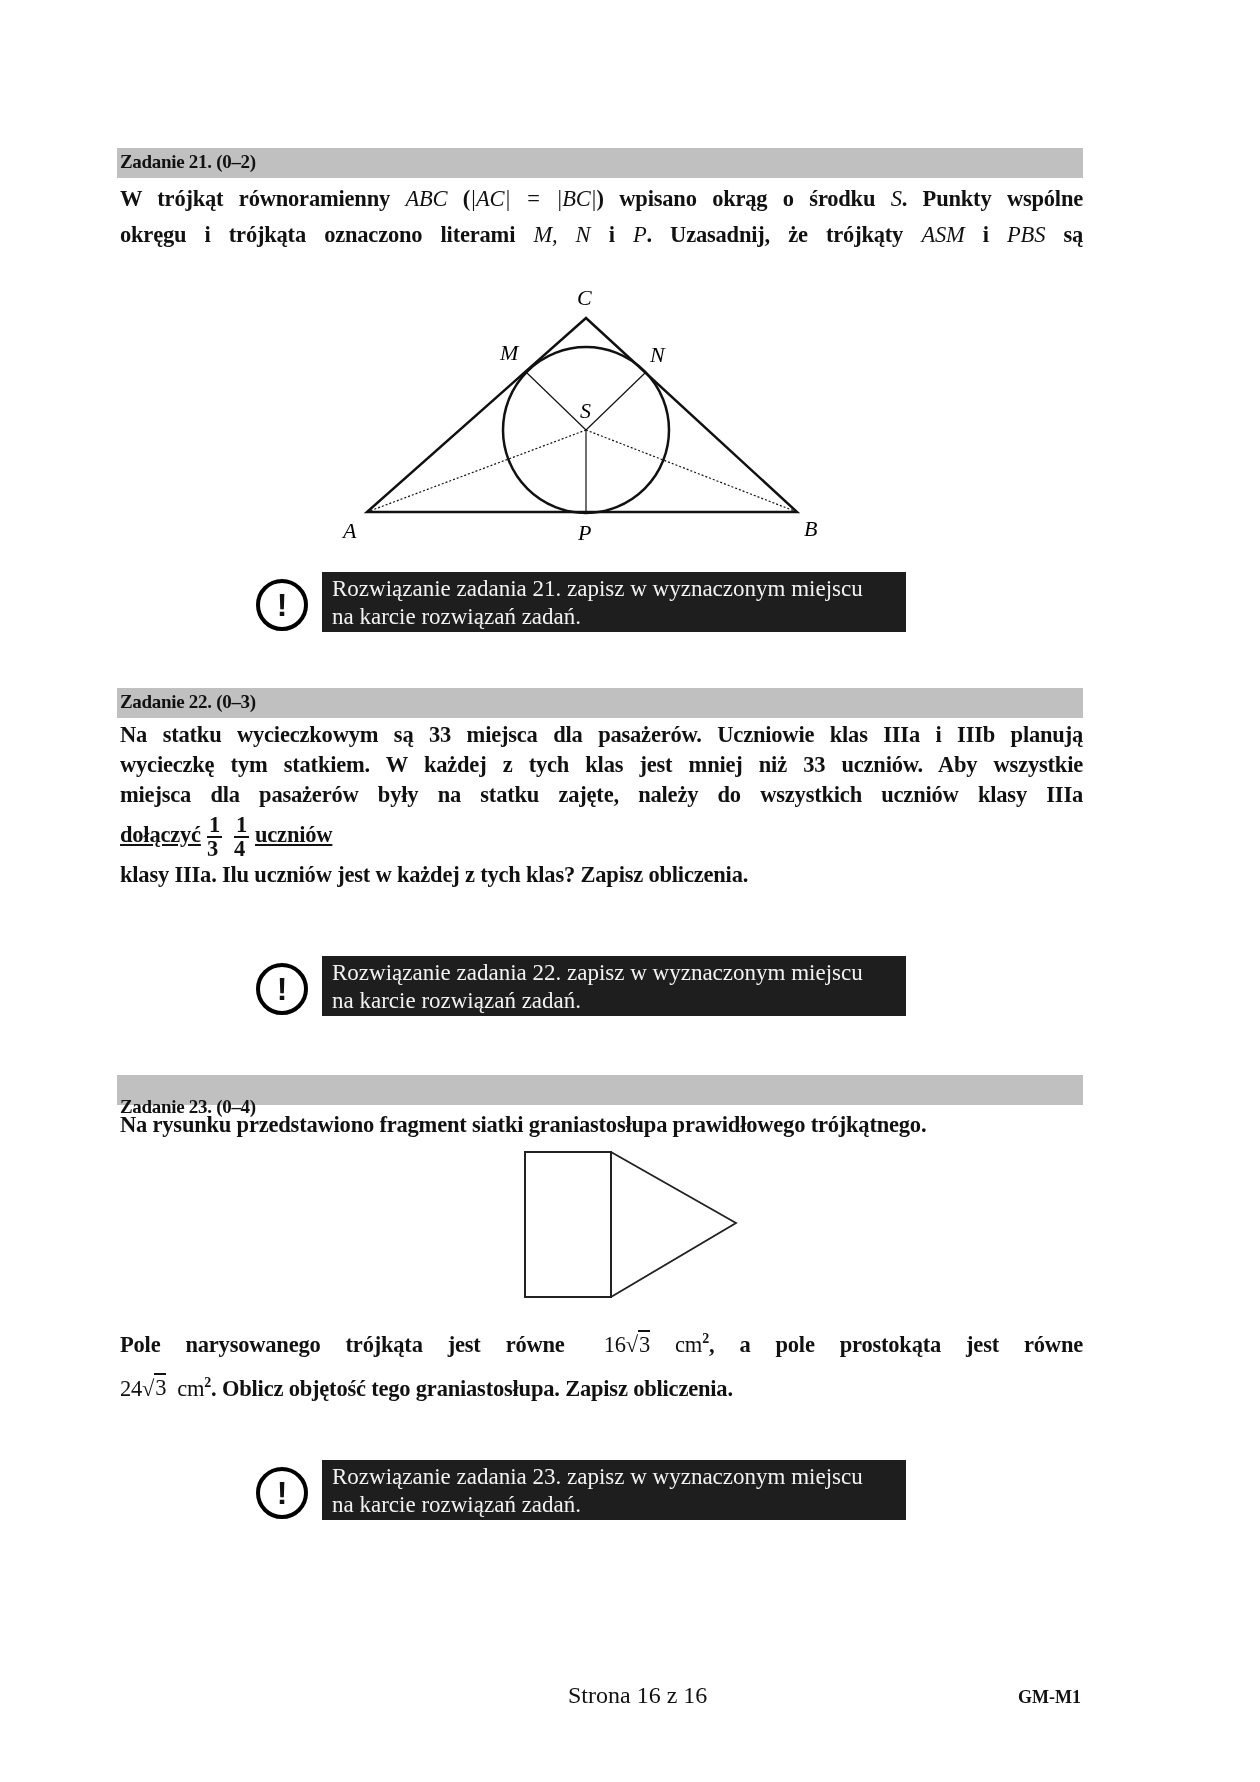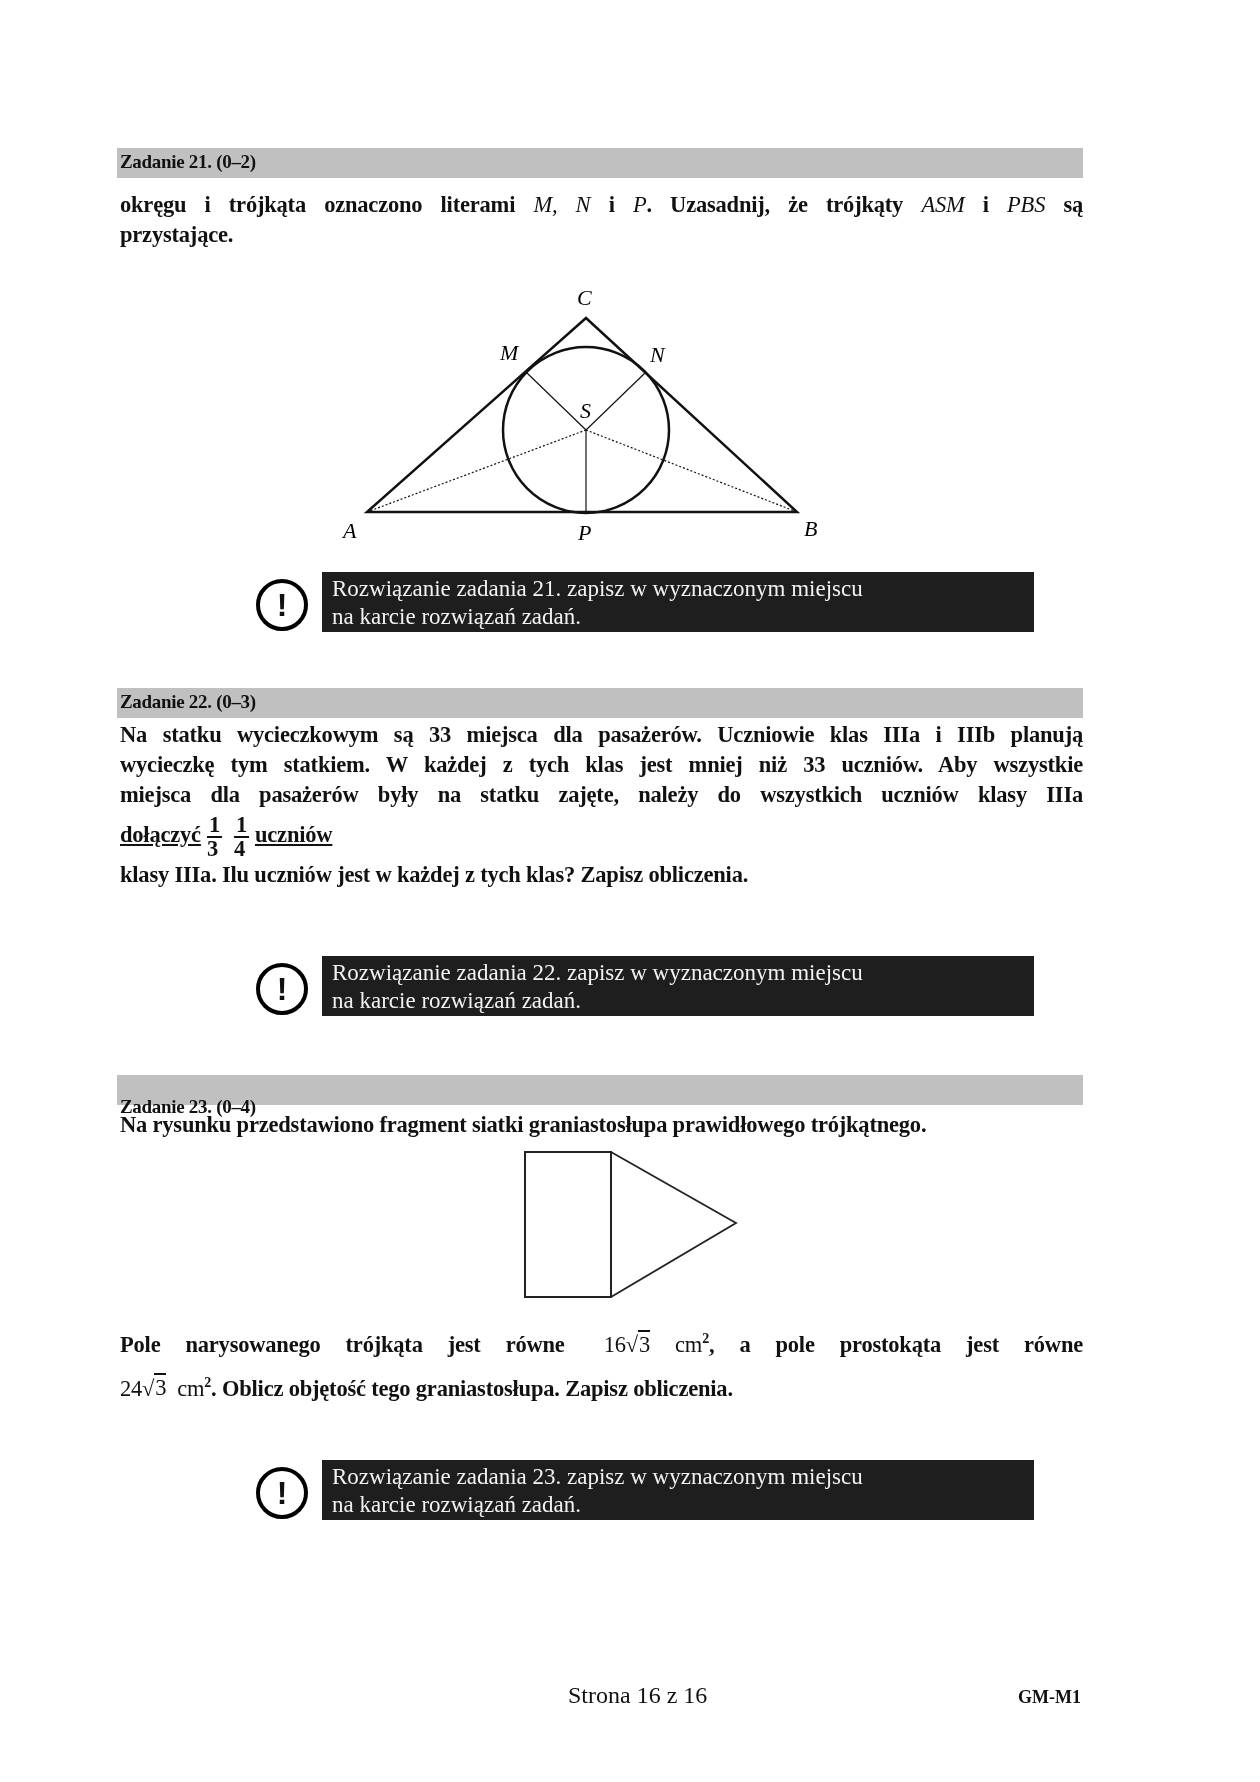--- a/index.html
+++ b/index.html
@@ -10,39 +10,39 @@
   .task-title { position:absolute; left:120px; font-weight:bold; font-size:19px; letter-spacing:-0.3px; }
   .para { position:absolute; left:120px; width:963px; font-weight:bold; font-size:22.5px; line-height:30px;
           text-align:justify; letter-spacing:-0.2px; }
   .para i { font-style:italic; font-weight:normal; }
   .line { display:block; text-align:justify; text-align-last:justify; white-space:nowrap; }
   .line.last { text-align-last:left; }
   .note { position:absolute; left:250px; width:700px; height:64px; }
   .note-icon { position:absolute; left:6px; top:7px; width:44px; height:44px; border:4px solid #000;
                border-radius:50%; text-align:center; font-size:32px; font-weight:bold; line-height:44px;
                font-family:"Liberation Sans", sans-serif; }
-  .note-box { position:absolute; left:72px; top:0; width:712px; height:60px; background:#1e1e1e; color:#f2f2f2;
+  .note-box { position:absolute; left:72px; top:0; width:584px; height:60px; background:#1e1e1e; color:#f2f2f2;
               font-size:23px; line-height:28px; padding:3px 10px; box-sizing:border-box; }
   .frac { display:inline-block; vertical-align:middle; text-align:center; line-height:22px; margin:0 6px; }
   .frac span { display:block; }
   .frac .num { border-bottom:2px solid #111; padding:0 2px; }
   .sqrt { border-top:2px solid #111; padding-left:1px; }
   .footer-page { position:absolute; left:568px; top:1682px; font-size:24px; }
   .footer-code { position:absolute; left:1018px; top:1687px; font-size:18px; font-weight:bold; }
   .diagram-label { font-family:"Liberation Serif", serif; font-style:italic; font-size:22px; }
 </style>
 </head>
 <body>
 
 <div class="task-bar" style="top:148px;"></div>
 <div class="task-title" style="top:151px;">Zadanie 21. (0–2)</div>
 
 <div class="para" style="top:184px;">
+  <span class="line"><span>W trójkąt równoramienny </span><i>ABC</i><span> (</span><i>|AC| = |BC|</i><span>) wpisano okrąg o środku </span><i>S</i><span>. Punkty wspólne</span></span>
   <span class="line" style="margin-top:6px;"><span>okręgu i trójkąta oznaczono literami </span><i>M, N</i><span> i </span><i>P</i><span>. Uzasadnij, że trójkąty </span><i>ASM</i><span> i </span><i>PBS</i><span> są</span></span>
-  <span class="line last">przystające.</span>
 </div>
 
 <svg class="abs" style="left:320px; top:280px;" width="500" height="270">
   <polygon points="47,232 477,232 266,38" fill="none" stroke="#111" stroke-width="2.5"></polygon>
   <circle cx="266" cy="150" r="83" fill="none" stroke="#111" stroke-width="2.5"></circle>
   <line x1="266" y1="150" x2="266" y2="232" stroke="#111" stroke-width="1.2"></line>
   <line x1="266" y1="150" x2="207" y2="93" stroke="#111" stroke-width="1.2"></line>
   <line x1="266" y1="150" x2="325" y2="93" stroke="#111" stroke-width="1.2"></line>
   <line x1="266" y1="150" x2="47" y2="232" stroke="#111" stroke-width="1.2" stroke-dasharray="2,2"></line>
   <line x1="266" y1="150" x2="477" y2="232" stroke="#111" stroke-width="1.2" stroke-dasharray="2,2"></line>

